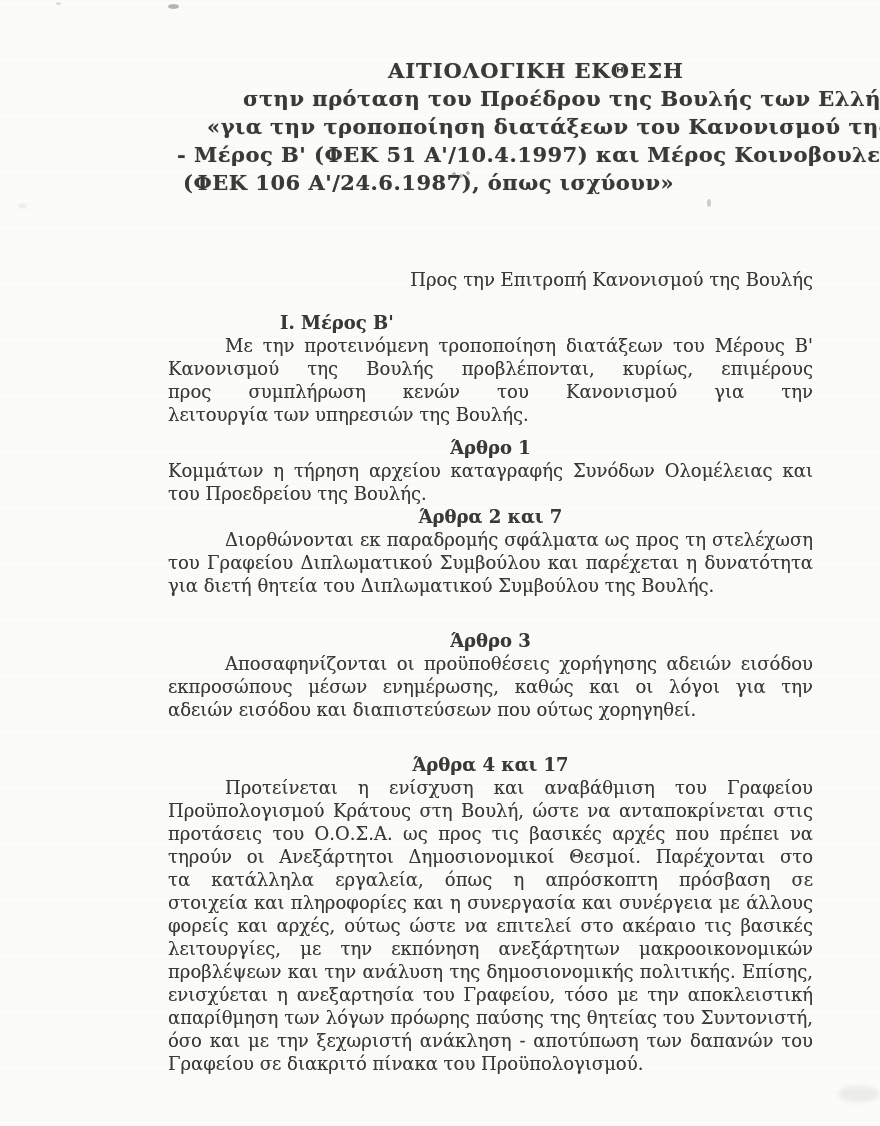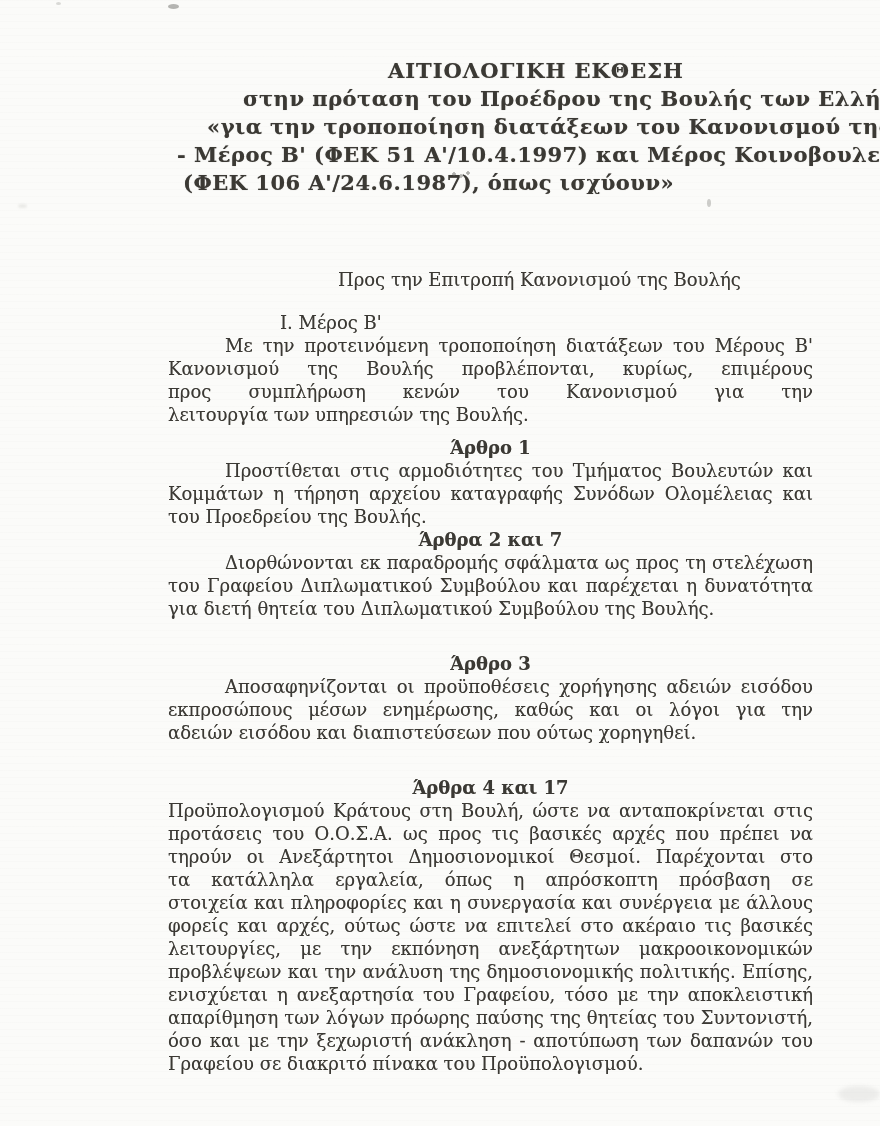--- a/index.html
+++ b/index.html
@@ -43,25 +43,25 @@
     text-shadow:0 0 .6px rgba(59,57,52,.45);
   }
   .tline{
     height:23px;overflow:hidden;
     text-align:justify;text-align-last:justify;
     text-justify:inter-word;
   }
   .tline.first{padding-left:57px;}
   .tline.last{text-align-last:left;}
   .salutation{
-    height:23px;margin-left:170px;white-space:nowrap;
+    height:23px;margin-left:170px;white-space:nowrap;text-align:right;
   }
   .part-heading{
     height:23px;margin-left:112px;margin-top:20px;
-    font-weight:normal;white-space:nowrap;
+    font-weight:bold;white-space:nowrap;
   }
   .article-heading{
     height:23px;text-align:center;white-space:nowrap;font-weight:bold;
   }
   .mt10{margin-top:10px;}
   .mt16{margin-top:32px;}
   
   .artifact{position:absolute;pointer-events:none;border-radius:50%;}
   .a-top-smudge{left:168px;top:4px;width:11px;height:5px;background:rgba(95,95,92,.45);filter:blur(.6px);}
   .a-top-dot{left:56px;top:2px;width:5px;height:3px;background:rgba(130,130,126,.28);filter:blur(.5px);}
@@ -91,35 +91,35 @@
 
     <div class="salutation">Προς την Επιτροπή Κανονισμού της Βουλής</div>
 
     <div class="part-heading">Ι. Μέρος Β'</div>
     <div class="tline first">Με την προτεινόμενη τροποποίηση διατάξεων του Μέρους Β' του</div>
     <div class="tline">Κανονισμού της Βουλής προβλέπονται, κυρίως, επιμέρους παρεμβάσεις,</div>
     <div class="tline">προς συμπλήρωση κενών του Κανονισμού για την αποτελεσματικότερη</div>
     <div class="tline last">λειτουργία των υπηρεσιών της Βουλής.</div>
 
     <div class="article-heading mt10">Άρθρο 1</div>
-    <div class="tline first">Προστίθεται στις αρμοδιότητες του Τμήματος Βουλευτών και</div>
     <div class="tline">Κομμάτων η τήρηση αρχείου καταγραφής Συνόδων Ολομέλειας και</div>
     <div class="tline last">του Προεδρείου της Βουλής.</div>
 
     <div class="article-heading">Άρθρα 2 και 7</div>
     <div class="tline first">Διορθώνονται εκ παραδρομής σφάλματα ως προς τη στελέχωση</div>
     <div class="tline">του Γραφείου Διπλωματικού Συμβούλου και παρέχεται η δυνατότητα</div>
     <div class="tline last">για διετή θητεία του Διπλωματικού Συμβούλου της Βουλής.</div>
 
     <div class="article-heading mt16">Άρθρο 3</div>
     <div class="tline first">Αποσαφηνίζονται οι προϋποθέσεις χορήγησης αδειών εισόδου σε</div>
     <div class="tline">εκπροσώπους μέσων ενημέρωσης, καθώς και οι λόγοι για την ανάκληση</div>
     <div class="tline last">αδειών εισόδου και διαπιστεύσεων που ούτως χορηγηθεί.</div>
 
     <div class="article-heading mt16">Άρθρα 4 και 17</div>
+    <div class="tline first">Προτείνεται η ενίσχυση και αναβάθμιση του Γραφείου</div>
     <div class="tline">Προϋπολογισμού Κράτους στη Βουλή, ώστε να ανταποκρίνεται στις</div>
     <div class="tline">προτάσεις του Ο.Ο.Σ.Α. ως προς τις βασικές αρχές που πρέπει να</div>
     <div class="tline">τηρούν οι Ανεξάρτητοι Δημοσιονομικοί Θεσμοί. Παρέχονται στο Γραφείο</div>
     <div class="tline">τα κατάλληλα εργαλεία, όπως η απρόσκοπτη πρόσβαση σε οικονομικά</div>
     <div class="tline">στοιχεία και πληροφορίες και η συνεργασία και συνέργεια με άλλους</div>
     <div class="tline">φορείς και αρχές, ούτως ώστε να επιτελεί στο ακέραιο τις βασικές του</div>
     <div class="tline">λειτουργίες, με την εκπόνηση ανεξάρτητων μακροοικονομικών</div>
     <div class="tline">προβλέψεων και την ανάλυση της δημοσιονομικής πολιτικής. Επίσης,</div>
     <div class="tline">ενισχύεται η ανεξαρτησία του Γραφείου, τόσο με την αποκλειστική</div>
     <div class="tline">απαρίθμηση των λόγων πρόωρης παύσης της θητείας του Συντονιστή,</div>

